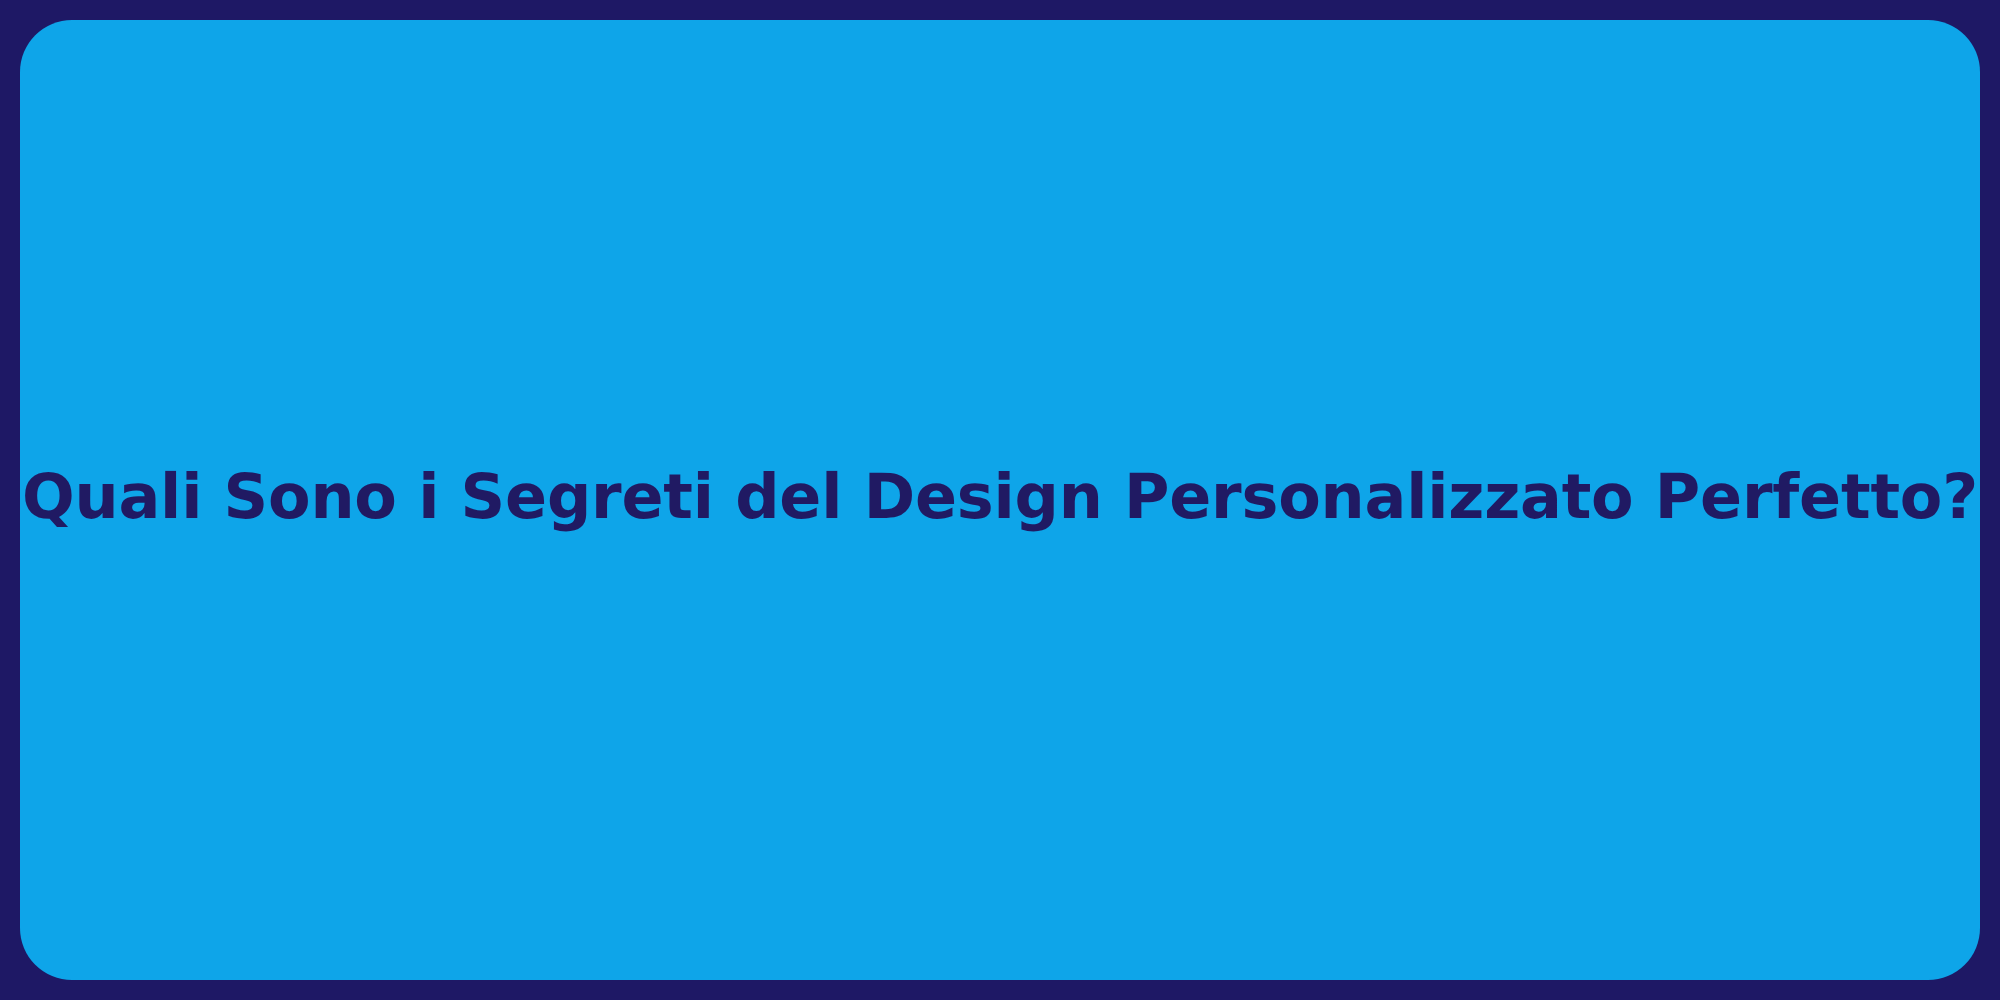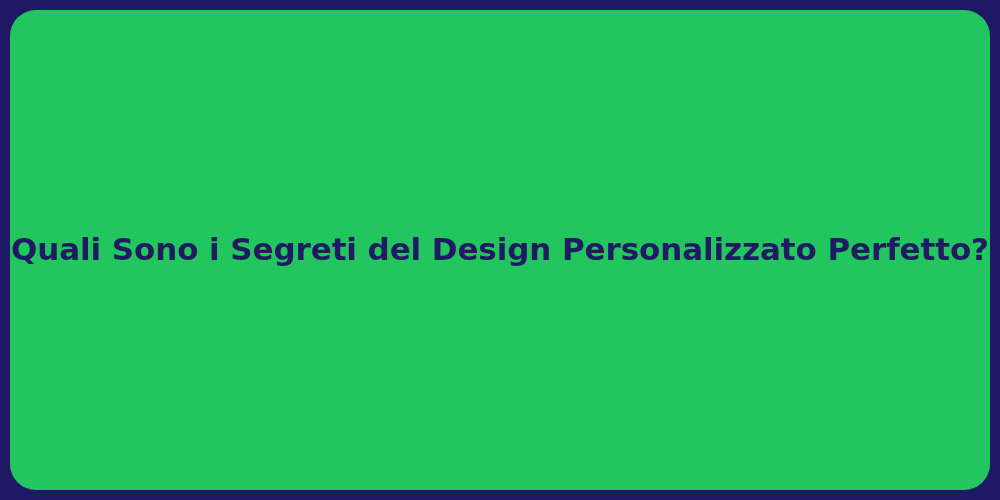--- a/index.html
+++ b/index.html
@@ -22,21 +22,21 @@
     height: 500px;
     background: #1E1865;
     padding: 10px;
   }
 
   
   #card-panel {
     box-sizing: border-box;
     width: 100%;
     height: 100%;
-    background: #22c55e;
+    background: #0ea5e9;
     border-radius: 26px;
     display: flex;
     align-items: center;
     justify-content: center;
     text-align: center;
   }
 
   #card-heading {
     margin: 0;
     padding: 0 40px;

